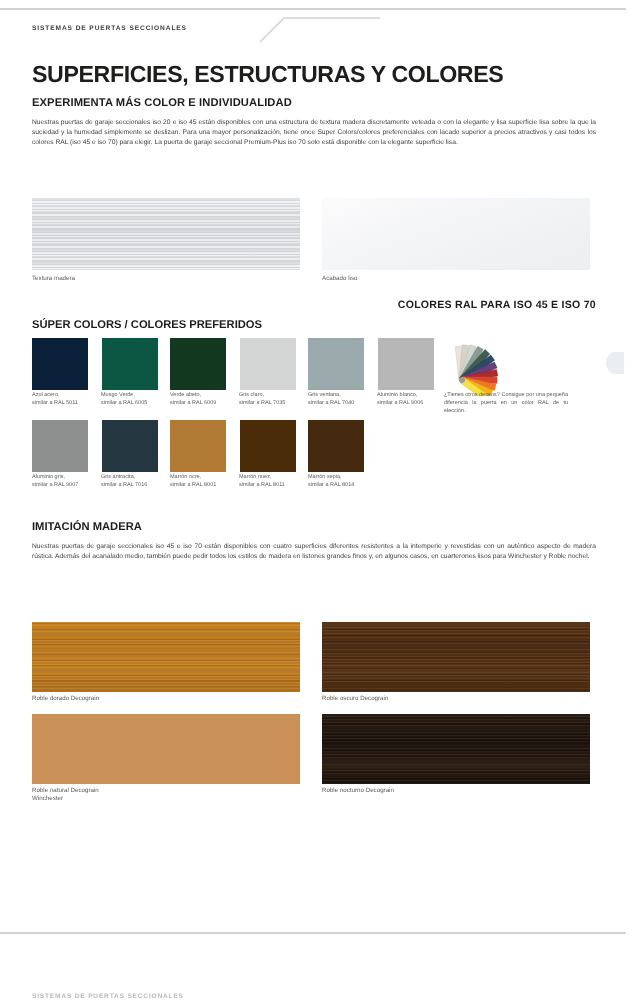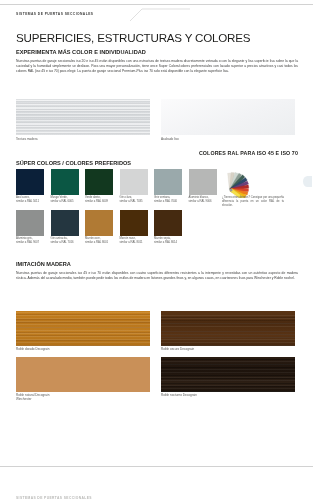--- a/index.html
+++ b/index.html
@@ -27,21 +27,21 @@
   }
   .corner-slash {
     position: absolute; top: 8px; left: 130px;
     width: 60px; height: 14px; overflow: hidden;
   }
   .corner-slash svg { display: block; }
 
   
   .h1 {
     position: absolute; top: 31px; left: 16px;
-    font-size: 11.6px; font-weight: 400; letter-spacing: -.2px;
+    font-size: 11.6px; font-weight: 700; letter-spacing: -.2px;
     color: #1d1d1b; white-space: nowrap;
   }
   .h2 {
     position: absolute; top: 49px; left: 16px;
     font-size: 5.6px; font-weight: 700; letter-spacing: .05px;
     color: #1d1d1b; white-space: nowrap;
   }
   .body-copy {
     position: absolute; left: 16px; width: 282px;
     font-size: 3.35px; line-height: 5.1px; color: #3c3c3b;

